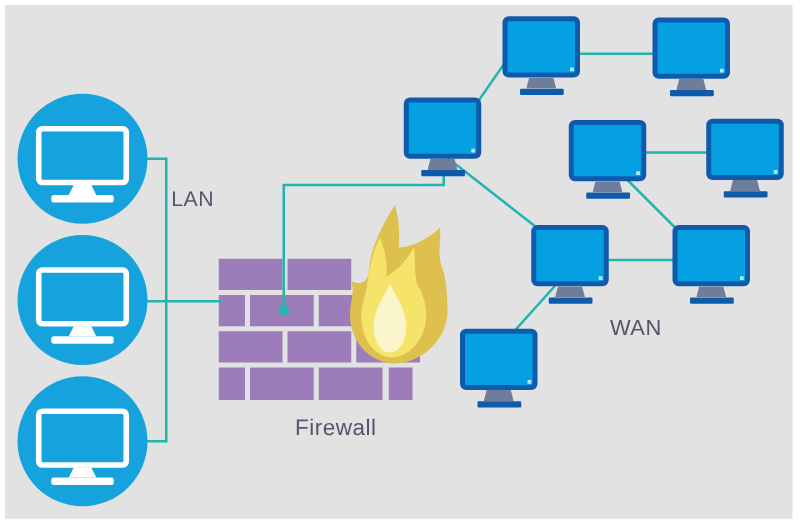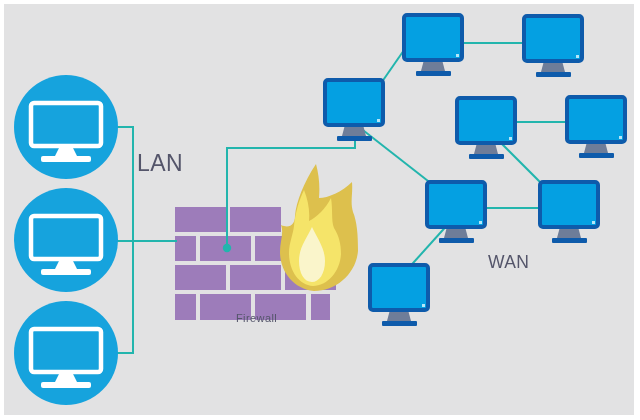--- a/index.html
+++ b/index.html
@@ -17,22 +17,22 @@
       border:4px solid var(--bezel,#0e5bab);border-radius:5px;position:relative;}
   .wan-node .pwr{position:absolute;right:1px;bottom:1px;width:3px;height:3px;background:var(--pwr,#b5e6f8);}
   .wan-node .neck{width:24px;height:9px;margin:0 auto;background:var(--stand,#6e7d99);
       clip-path:polygon(10% 0,90% 0,100% 100%,0 100%);}
   .wan-node .base{width:35px;height:5px;margin:0 auto;background:var(--bezel,#0e5bab);border-radius:1px;}
   #flame{position:absolute;left:274px;top:158px;width:90px;height:135px;}
   .flame-outer{fill:var(--flame-outer,#ddc04d);}
   .flame-middle{fill:var(--flame-middle,#f5e469);}
   .flame-inner{fill:var(--flame-inner,#faf5cb);}
   .dlabel{position:absolute;color:var(--label,#54556a);letter-spacing:0.4px;}
-  #lan-label{left:137px;top:150px;font-size:23px;}
-  #firewall-label{left:236px;top:312px;font-size:11px;}
+  #lan-label{left:137px;top:150px;font-size:17px;}
+  #firewall-label{left:236px;top:332px;font-size:18px;}
   #wan-label{left:488px;top:252px;font-size:17.5px;text-align:center;}
 </style>
 </head>
 <body>
 
 <div class="page" style="--page-bg: #ffffff; --canvas-bg: #e2e2e3; --wire: #22b5ad; --circle: #16a3dd; --screen: #04a0e2; --bezel: #0e5bab; --stand: #6e7d99; --pwr: #b5e6f8; --wall: #9d7cba; --flame-outer: #ddc04d; --flame-middle: #f5e469; --flame-inner: #faf5cb; --label: #54556a;">
   <div class="canvas"></div>
 
   <div id="wall">
       <div class="brick" style="left: 175px; top: 207px; width: 51px; height: 25px; position: absolute;"></div>

